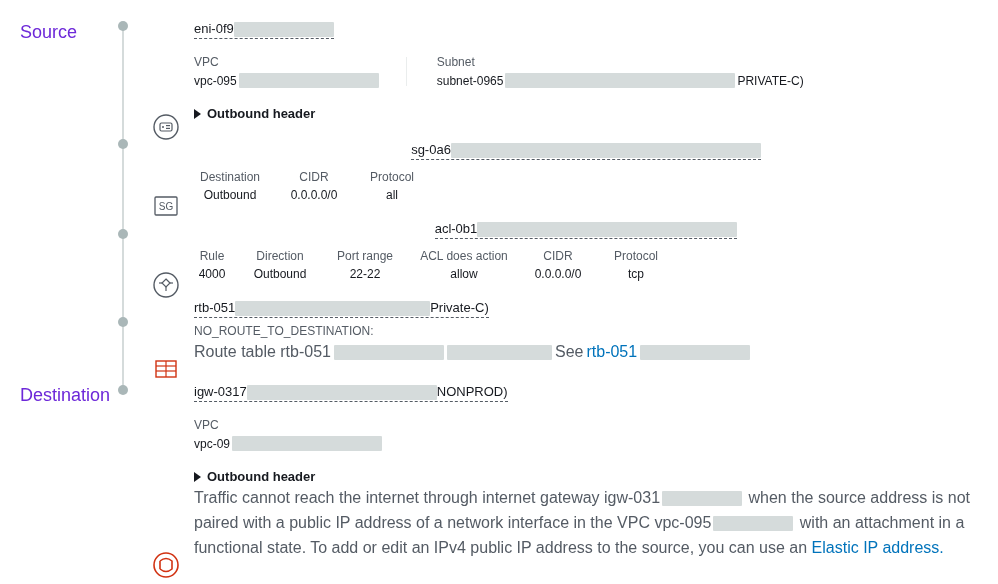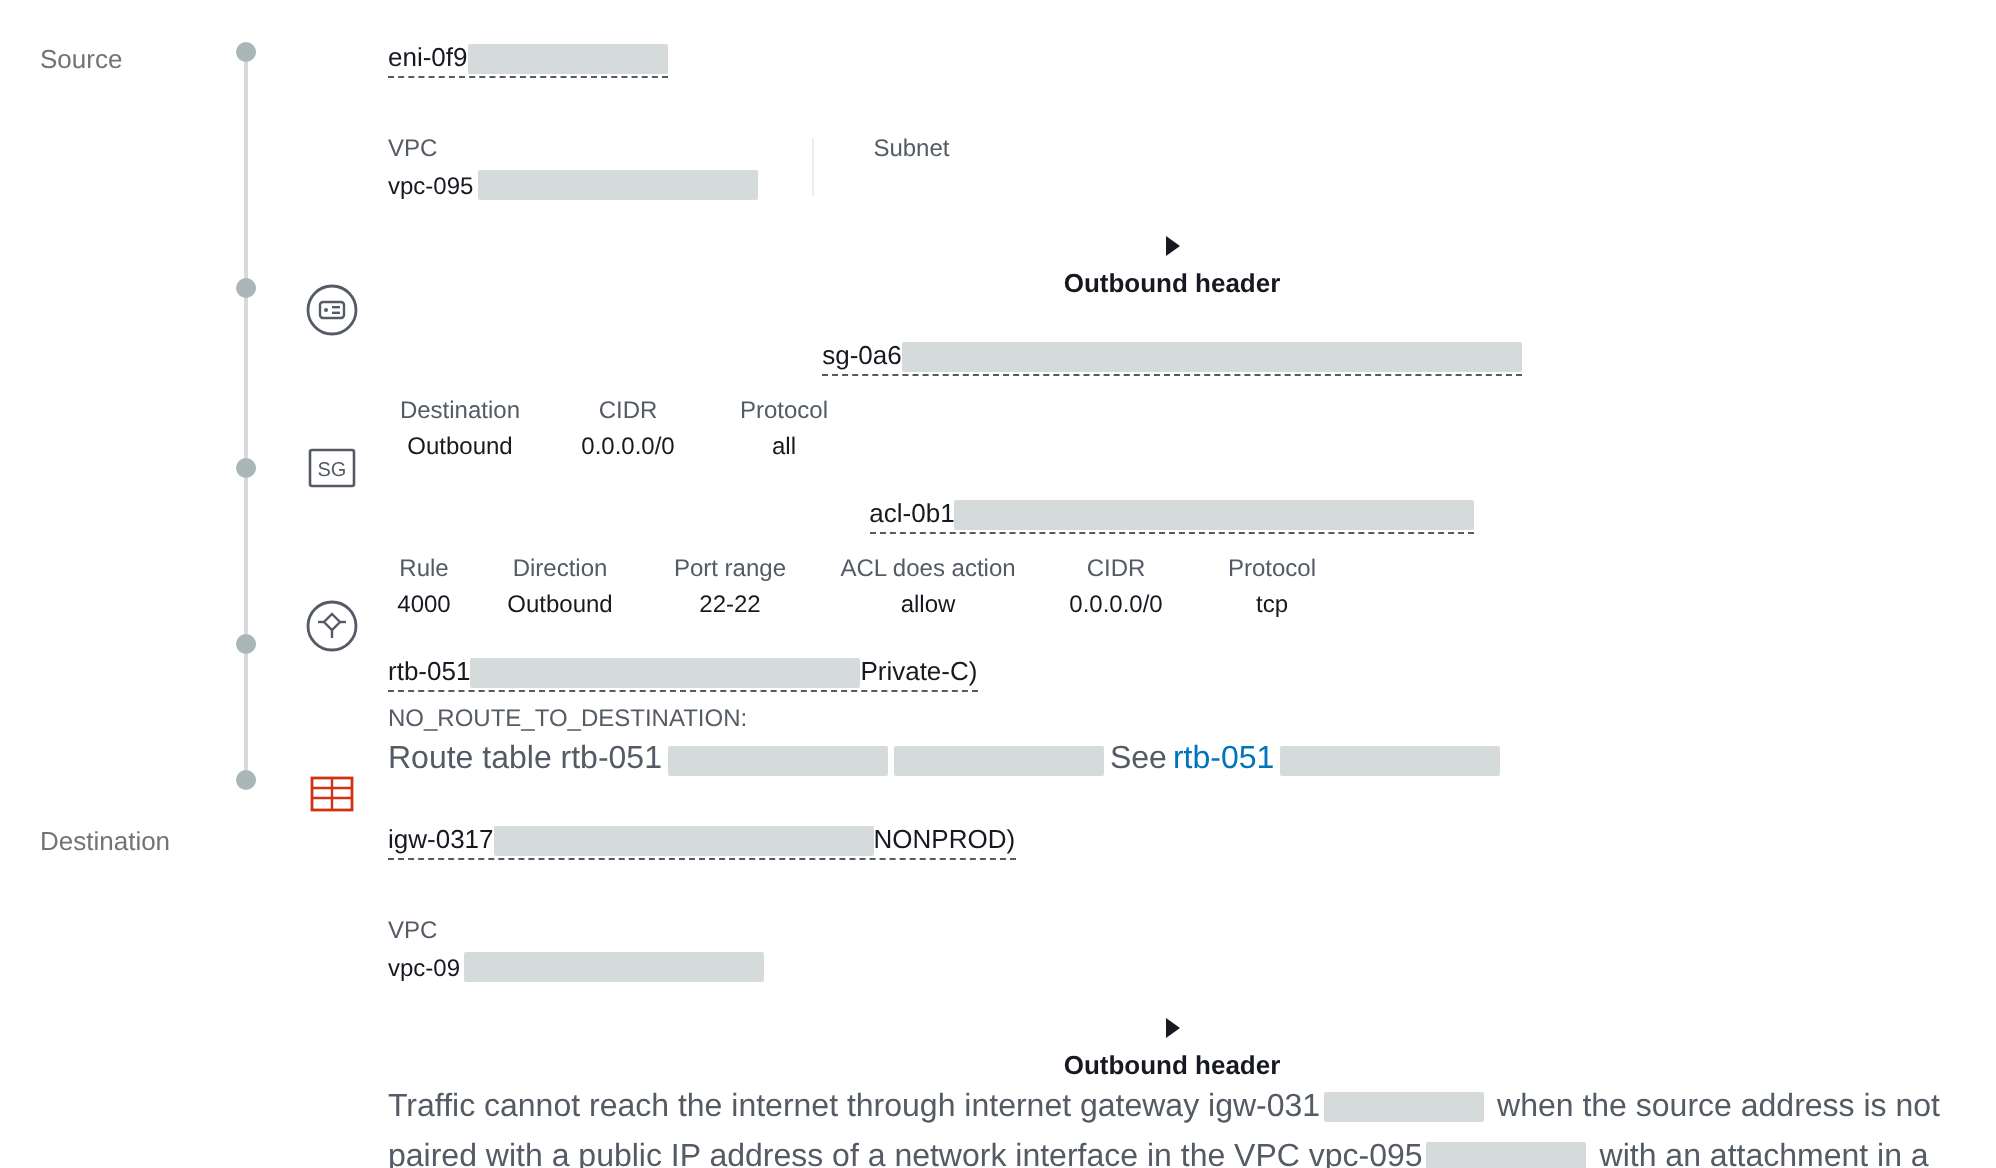--- a/index.html
+++ b/index.html
@@ -11,22 +11,22 @@
     color: #16191f;
     background: #fff;
     width: 998px;
   }
   .main-grid {
     display: grid;
     grid-template-columns: 80px 30px 40px 1fr;
     column-gap: 8px;
   }
   .src-label, .dst-label {
-    color: #737373;
-    font-size: 13px;
+    color: #6d28d9;
+    font-size: 18px;
     padding-top: 2px;
   }
   .timeline {
     position: relative;
   }
   .timeline-line {
     position: absolute;
     top: 0;
     left: 50%;
     width: 2px;
@@ -63,39 +63,39 @@
   .redact {
     display: inline-block;
     background: #d5dbdb;
     height: 15px;
     vertical-align: middle;
     border-radius: 1px;
   }
   .kv-row {
     display: flex;
     gap: 30px;
-    margin-top: 28px;
+    margin-top: 16px;
+    align-items: flex-end;
   }
   .kv-col {
     position: relative;
     padding-right: 28px;
   }
   .kv-col.divider::after {
     content:"";
     position:absolute;
     right:0; top:2px; bottom:2px;
     width:1px; background:#eaeded;
   }
   .kv-label { color:#545b64; font-size:12px; margin-bottom:4px;}
   .kv-value { color:#16191f; font-size:12px; display:flex; align-items:center; gap:2px; white-space:nowrap;}
   .expand-header {
     display:flex; align-items:center; gap:6px;
     margin-top:18px; margin-bottom:2px;
     cursor:pointer;
-    flex-direction:column;
   }
   .expand-header .tri {
     width:0;height:0;
     border-top:5px solid transparent;
     border-bottom:5px solid transparent;
     border-left:7px solid #16191f;
   }
   .expand-header .lbl { font-weight:700; font-size:13px;}
   .mini-table { margin-top:10px; font-size:12px;}
   .mini-table .thead, .mini-table .trow { display:flex; gap:18px;}
@@ -142,20 +142,25 @@
     <div class="kv-row">
       <div class="kv-col divider" style="min-width:200px;">
         <div class="kv-label">VPC</div>
         <div class="kv-value">
             <span>vpc-095</span>
             <span class="redact" style="width:140px;"></span>
           </div>
       </div>
       <div class="kv-col">
         <div class="kv-label">Subnet</div>
+        <div class="kv-value">
+            <span>subnet-0965</span>
+            <span class="redact" style="width:230px;"></span>
+            <span>PRIVATE-C)</span>
+          </div>
       </div>
     </div>
     <div class="expand-header">
       <span class="tri"></span>
       <span class="lbl">Outbound header</span>
     </div>
   </div>
 
   <div class="icon-cell" style="grid-column:3;grid-row:2;">
     <span class="step-icon">

